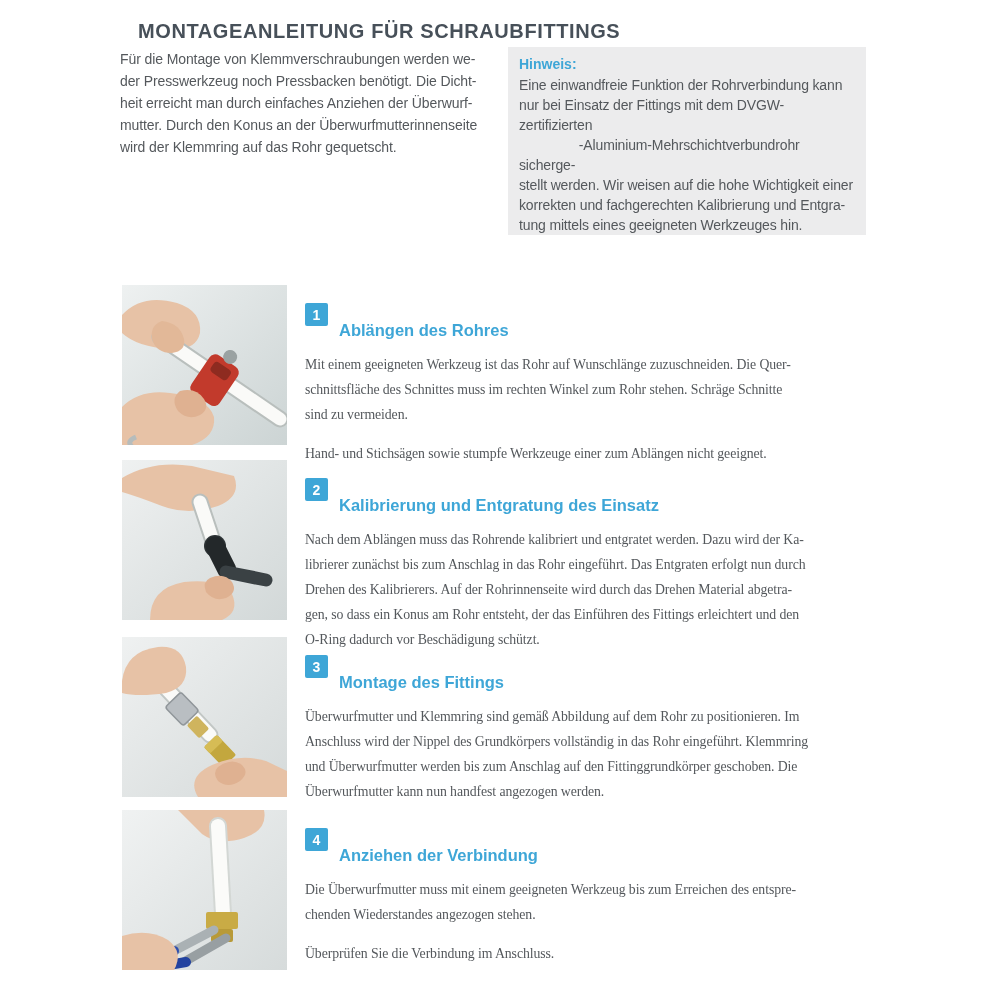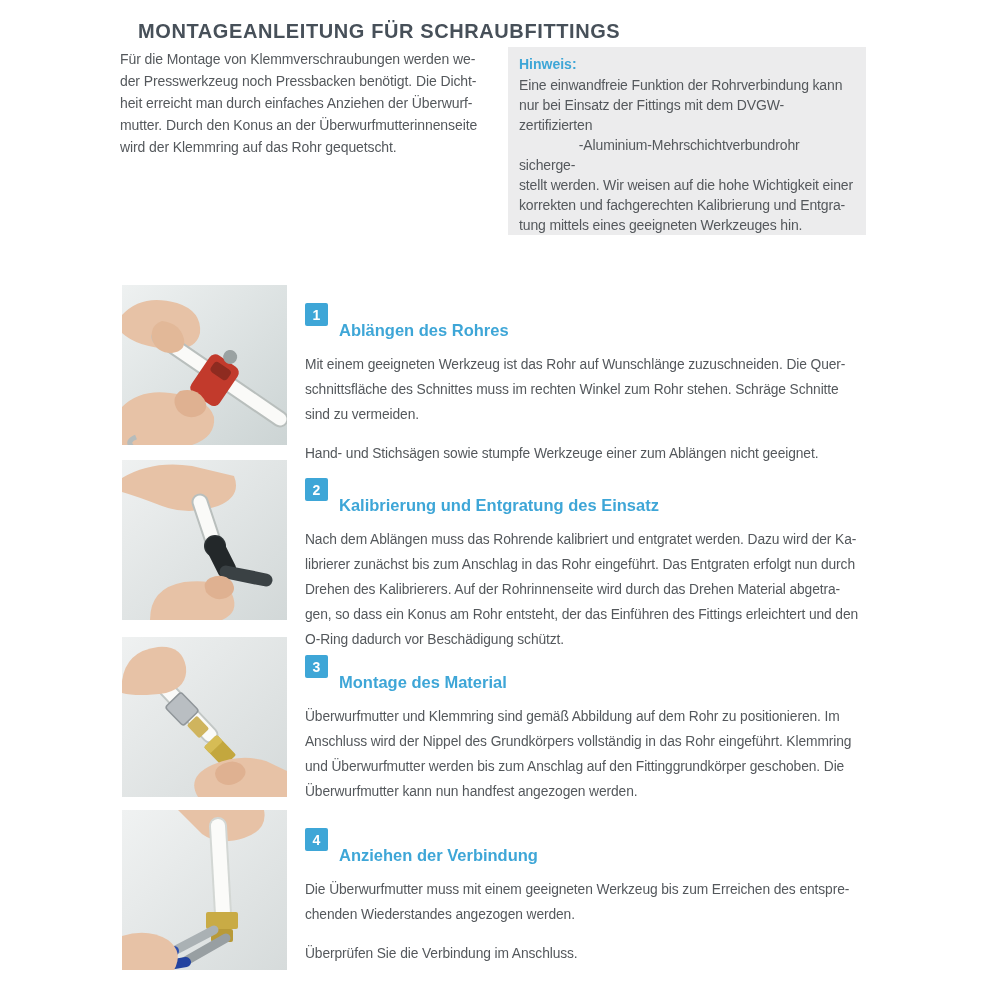--- a/index.html
+++ b/index.html
@@ -20,21 +20,21 @@
 
   .step{position:absolute;left:0;width:1000px;}
   .photo{position:absolute;left:122px;top:0;width:165px;height:160px;overflow:hidden;}
   .photo svg{display:block;}
   .content{position:absolute;left:305px;top:4px;width:588px;}
   .head{display:flex;align-items:center;gap:11px;}
   .badge{display:inline-flex;align-items:center;justify-content:center;
     width:23px;height:23px;border-radius:2px;background:var(--accent,#3EA6D7);
     color:#fff;font-size:14px;font-weight:bold;flex:0 0 auto;}
   .step-title{font-size:16.5px;font-weight:bold;color:var(--accent,#3EA6D7);margin-top:32px;}
-  .body{margin:12px 0 0 0;font-size:13.8px;line-height:25px;white-space:pre-wrap;letter-spacing:-0.1px;}
+  .body{margin:12px 0 0 0;font-size:13.8px;line-height:25px;white-space:pre-wrap;letter-spacing:-0.1px;font-family:Liberation Serif, serif;}
   .para2{margin-top:14px;}
 </style>
 </head>
 <body>
 
 <div class="page">
 
   <h1 class="doc-title">MONTAGEANLEITUNG FÜR SCHRAUBFITTINGS</h1>
 
   <p class="intro">Für die Montage von Klemmverschraubungen werden we-
@@ -145,21 +145,21 @@
           <rect x="-14" y="-9" width="28" height="18" rx="2" fill="#c3a73e"></rect>
           <rect x="-14" y="-9" width="9" height="18" rx="2" fill="#d6bc55"></rect>
         </g>
         <path d="M165,160 L76,160 Q64,140 90,128 Q118,116 144,124 L165,134 Z" fill="#e7c2a6"></path>
         <path d="M96,130 q14,-10 24,-2 q8,8 -2,16 q-12,8 -22,0 q-6,-8 0,-14" fill="#dfb191"></path>
       </svg>
     </div>
     <div class="content">
       <div class="head">
         <span class="badge">3</span>
-        <span class="step-title">Montage des Material</span>
+        <span class="step-title">Montage des Fittings</span>
       </div>
       <p class="body">Überwurfmutter und Klemmring sind gemäß Abbildung auf dem Rohr zu positionieren. Im
 Anschluss wird der Nippel des Grundkörpers vollständig in das Rohr eingeführt. Klemmring
 und Überwurfmutter werden bis zum Anschlag auf den Fittinggrundkörper geschoben. Die
 Überwurfmutter kann nun handfest angezogen werden.</p>
     </div>
   </section>
 
   <section class="step" style="top:810px">
     <div class="photo">
@@ -182,18 +182,18 @@
         <line x1="64" y1="152" x2="18" y2="160" stroke="#2343a0" stroke-width="10" stroke-linecap="round"></line>
         <path d="M0,160 L0,126 Q26,118 46,130 Q62,142 52,160 Z" fill="#e7c2a6"></path>
       </svg>
     </div>
     <div class="content">
       <div class="head">
         <span class="badge">4</span>
         <span class="step-title">Anziehen der Verbindung</span>
       </div>
       <p class="body">Die Überwurfmutter muss mit einem geeigneten Werkzeug bis zum Erreichen des entspre-
-chenden Wiederstandes angezogen werden.</p>
+chenden Wiederstandes angezogen stehen.</p>
       <p class="body para2">Überprüfen Sie die Verbindung im Anschluss.</p>
     </div>
   </section>
 
 </div>
 
 </body></html>

